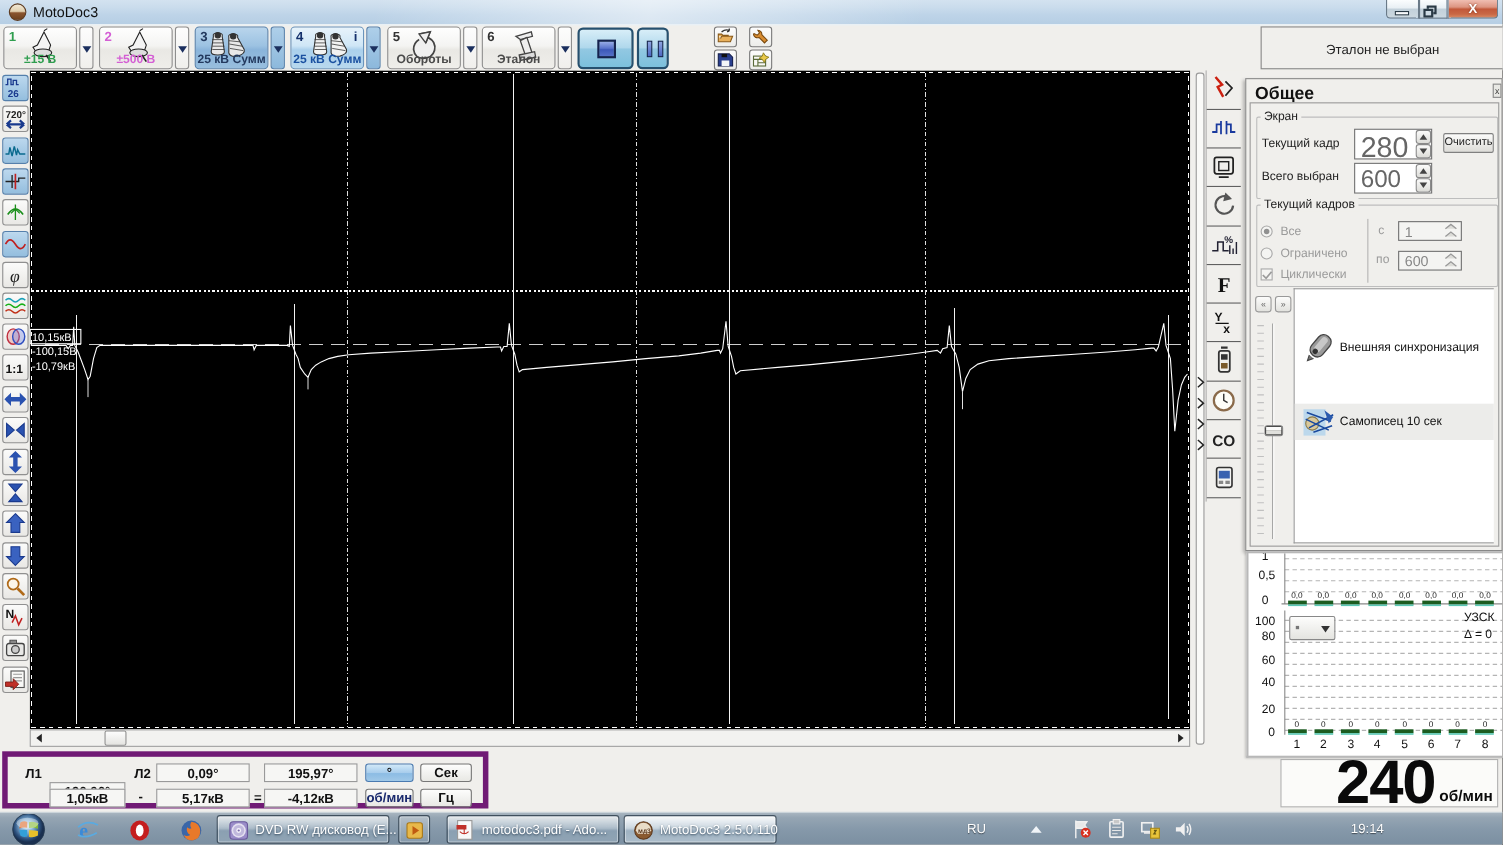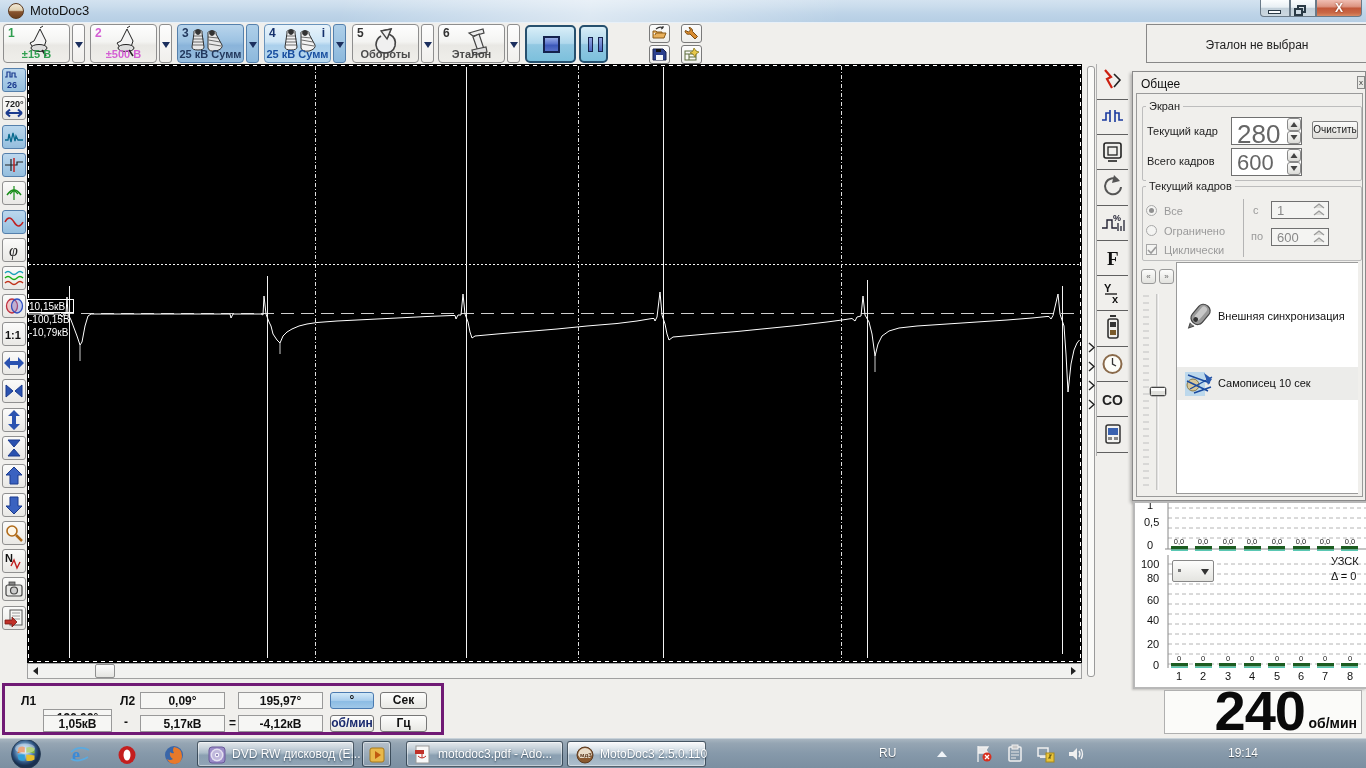--- a/index.html
+++ b/index.html
@@ -64,21 +64,21 @@
   
   #splitter { left:1087px; top:66px; width:8px; height:611px; background:#fafaf8; border:1px solid #9a9a9a; border-radius:3px; }
 
   
   #vtools { left:1096px; top:64px; width:33px; height:392px; background:#f0efec; border-left:1px solid #b0b0b0; }
   .vcell { position:absolute; left:1097px; width:31px; height:35px; border-bottom:1px solid #606060; }
 
   
   #panel { left:1132px; top:71px; width:234px; height:430px; background:#f0efec;
     border:1px solid #8a8a8a; box-shadow:-2px 2px 3px rgba(0,0,0,.25); }
-  #panel .title { position:absolute; left:8px; top:5px; font-size:12px; color:#111; }
+  #panel .title { position:absolute; left:8px; top:5px; font-size:16px; color:#111;font-weight:bold; }
   #panel .inner { position:absolute; left:3px; top:21px; width:227px; height:404px;
     border:1px solid #9a9a9a; background:#f0efec; }
   .group { position:absolute; border:1px solid #bdbdbd; border-radius:2px; }
   .grouplabel { position:absolute; background:#f0efec; font-size:11px; color:#222; padding:0 3px; }
   .pl { position:absolute; font-size:11px; color:#222; }
   .pld { position:absolute; font-size:11px; color:#9a9a9a; }
   .spinbox { position:absolute; background:#fff; border:1px solid #707070; }
   .spinval { position:absolute; color:#666; }
   .spb { position:absolute; width:14px; height:13px; border:1px solid #8a8a8a; border-radius:3px;
     background:linear-gradient(180deg,#fbfbfa,#dcdcd8); font-size:7px; text-align:center; line-height:11px; color:#333; }
@@ -92,21 +92,21 @@
   
   #minipanel { left:1133px; top:501px; width:233px; height:188px; background:#fff;
     border:2px solid #b8b8b8; border-right:none; box-shadow:-1px 1px 2px rgba(0,0,0,.2); }
   
   #rpm { left:1164px; top:690px; width:198px; height:44px; background:#fbfbf9; border:1px solid #b0b0b0; }
   #rpm .big { position:absolute; right:56px; top:-13px; font-size:56px; font-weight:bold; color:#0a0a0a;
     font-family:"Liberation Sans",sans-serif; letter-spacing:-1px; }
   #rpm .unit { position:absolute; right:4px; top:24px; font-size:14px; font-weight:bold; color:#0a0a0a; }
 
   
-  #measure { left:2px; top:683px; width:442px; height:52px; border:3px solid #701a75; background:#f0efec; }
+  #measure { left:2px; top:683px; width:442px; height:52px; border:5px solid #701a75; background:#f0efec; }
   .mbox { position:absolute; width:69px; height:17px; background:#f6f6f4; border:1px solid #999;
     font-size:12px; font-weight:bold; color:#111; text-align:center; line-height:16px; }
   .mlbl { position:absolute; font-size:12px; font-weight:bold; color:#111; }
   .mbtn { position:absolute; width:44px; height:17px; border:1px solid #777; border-radius:3px;
     background:linear-gradient(180deg,#fdfdfc,#e8e8e4); font-size:12px; font-weight:bold; color:#111;
     text-align:center; line-height:15px; }
   .mbtn.sel { background:linear-gradient(180deg,#d2e9f8 0%,#a8cdec 50%,#8cbce4 55%,#a0c8e8 100%); border-color:#4a7ab0; }
 
   
   #taskbar { left:0; top:738px; width:1366px; height:30px;
@@ -473,21 +473,21 @@
   <span class="pl" style="left:14px; top:53px;">Текущий кадр</span>
   <div class="spinbox" style="left:98px; top:45px; width:71px; height:28px;"></div>
   <span class="spinval" style="left:104px; top:47px; font-size:26px;">280</span>
   <div class="spb" style="left:154px; top:46px;"><svg width="12" height="10">
         <path d="M6 3 L9.5 8 L2.5 8 Z" fill="#444"></path>
       </svg></div>
   <div class="spb" style="left:154px; top:59px;"><svg width="12" height="10">
         <path d="M2.5 3 L9.5 3 L6 8 Z" fill="#444"></path>
       </svg></div>
   <div style="position:absolute; left:179px; top:49px; width:46px; height:18px; border:1px solid #808080; border-radius:2px; background:linear-gradient(180deg,#fbfbfa,#dddcd8); font-size:10px; text-align:center; line-height:16px; color:#222;">Очистить</div>
-  <span class="pl" style="left:14px; top:83px;">Всего кадров</span>
+  <span class="pl" style="left:14px; top:83px;">Всего выбран</span>
   <div class="spinbox" style="left:98px; top:76px; width:71px; height:28px;"></div>
   <span class="spinval" style="left:104px; top:78px; font-size:22px;">600</span>
   <div class="spb" style="left:154px; top:77px;"><svg width="12" height="10">
         <path d="M6 3 L9.5 8 L2.5 8 Z" fill="#444"></path>
       </svg></div>
   <div class="spb" style="left:154px; top:90px;"><svg width="12" height="10">
         <path d="M2.5 3 L9.5 3 L6 8 Z" fill="#444"></path>
       </svg></div>
 
   <div class="group" style="left:9px; top:114px; width:220px; height:75px;"></div>

